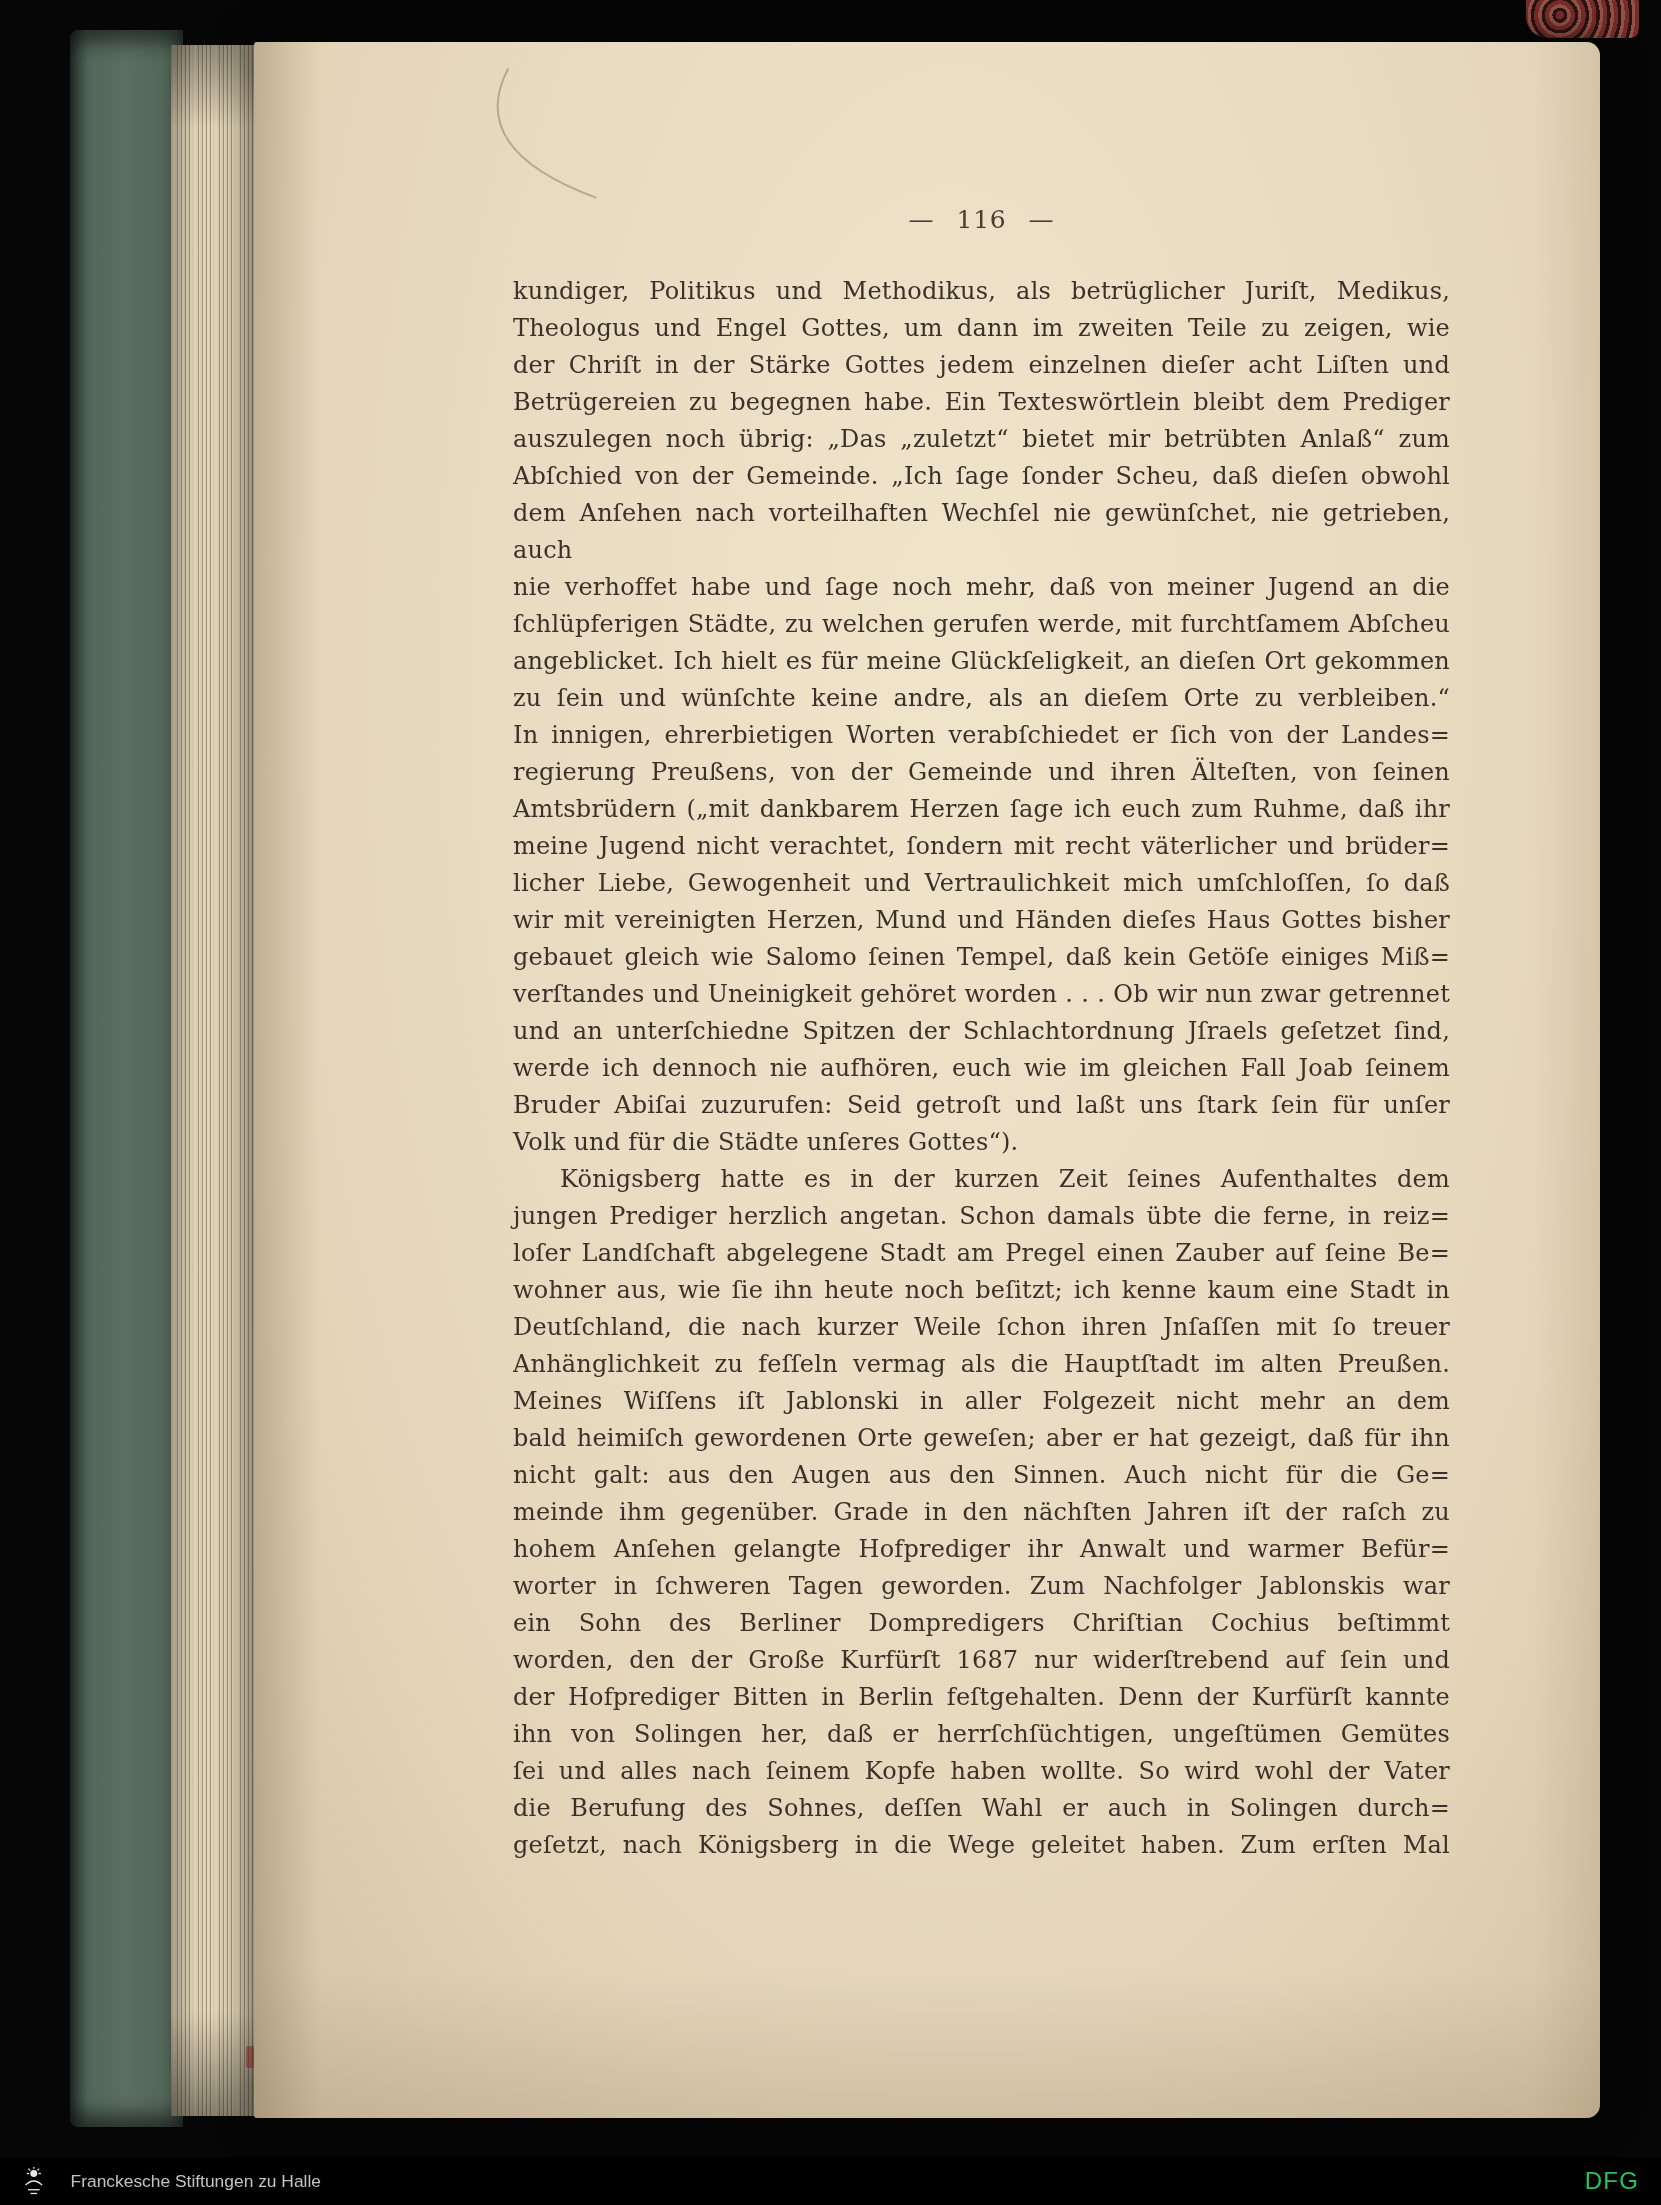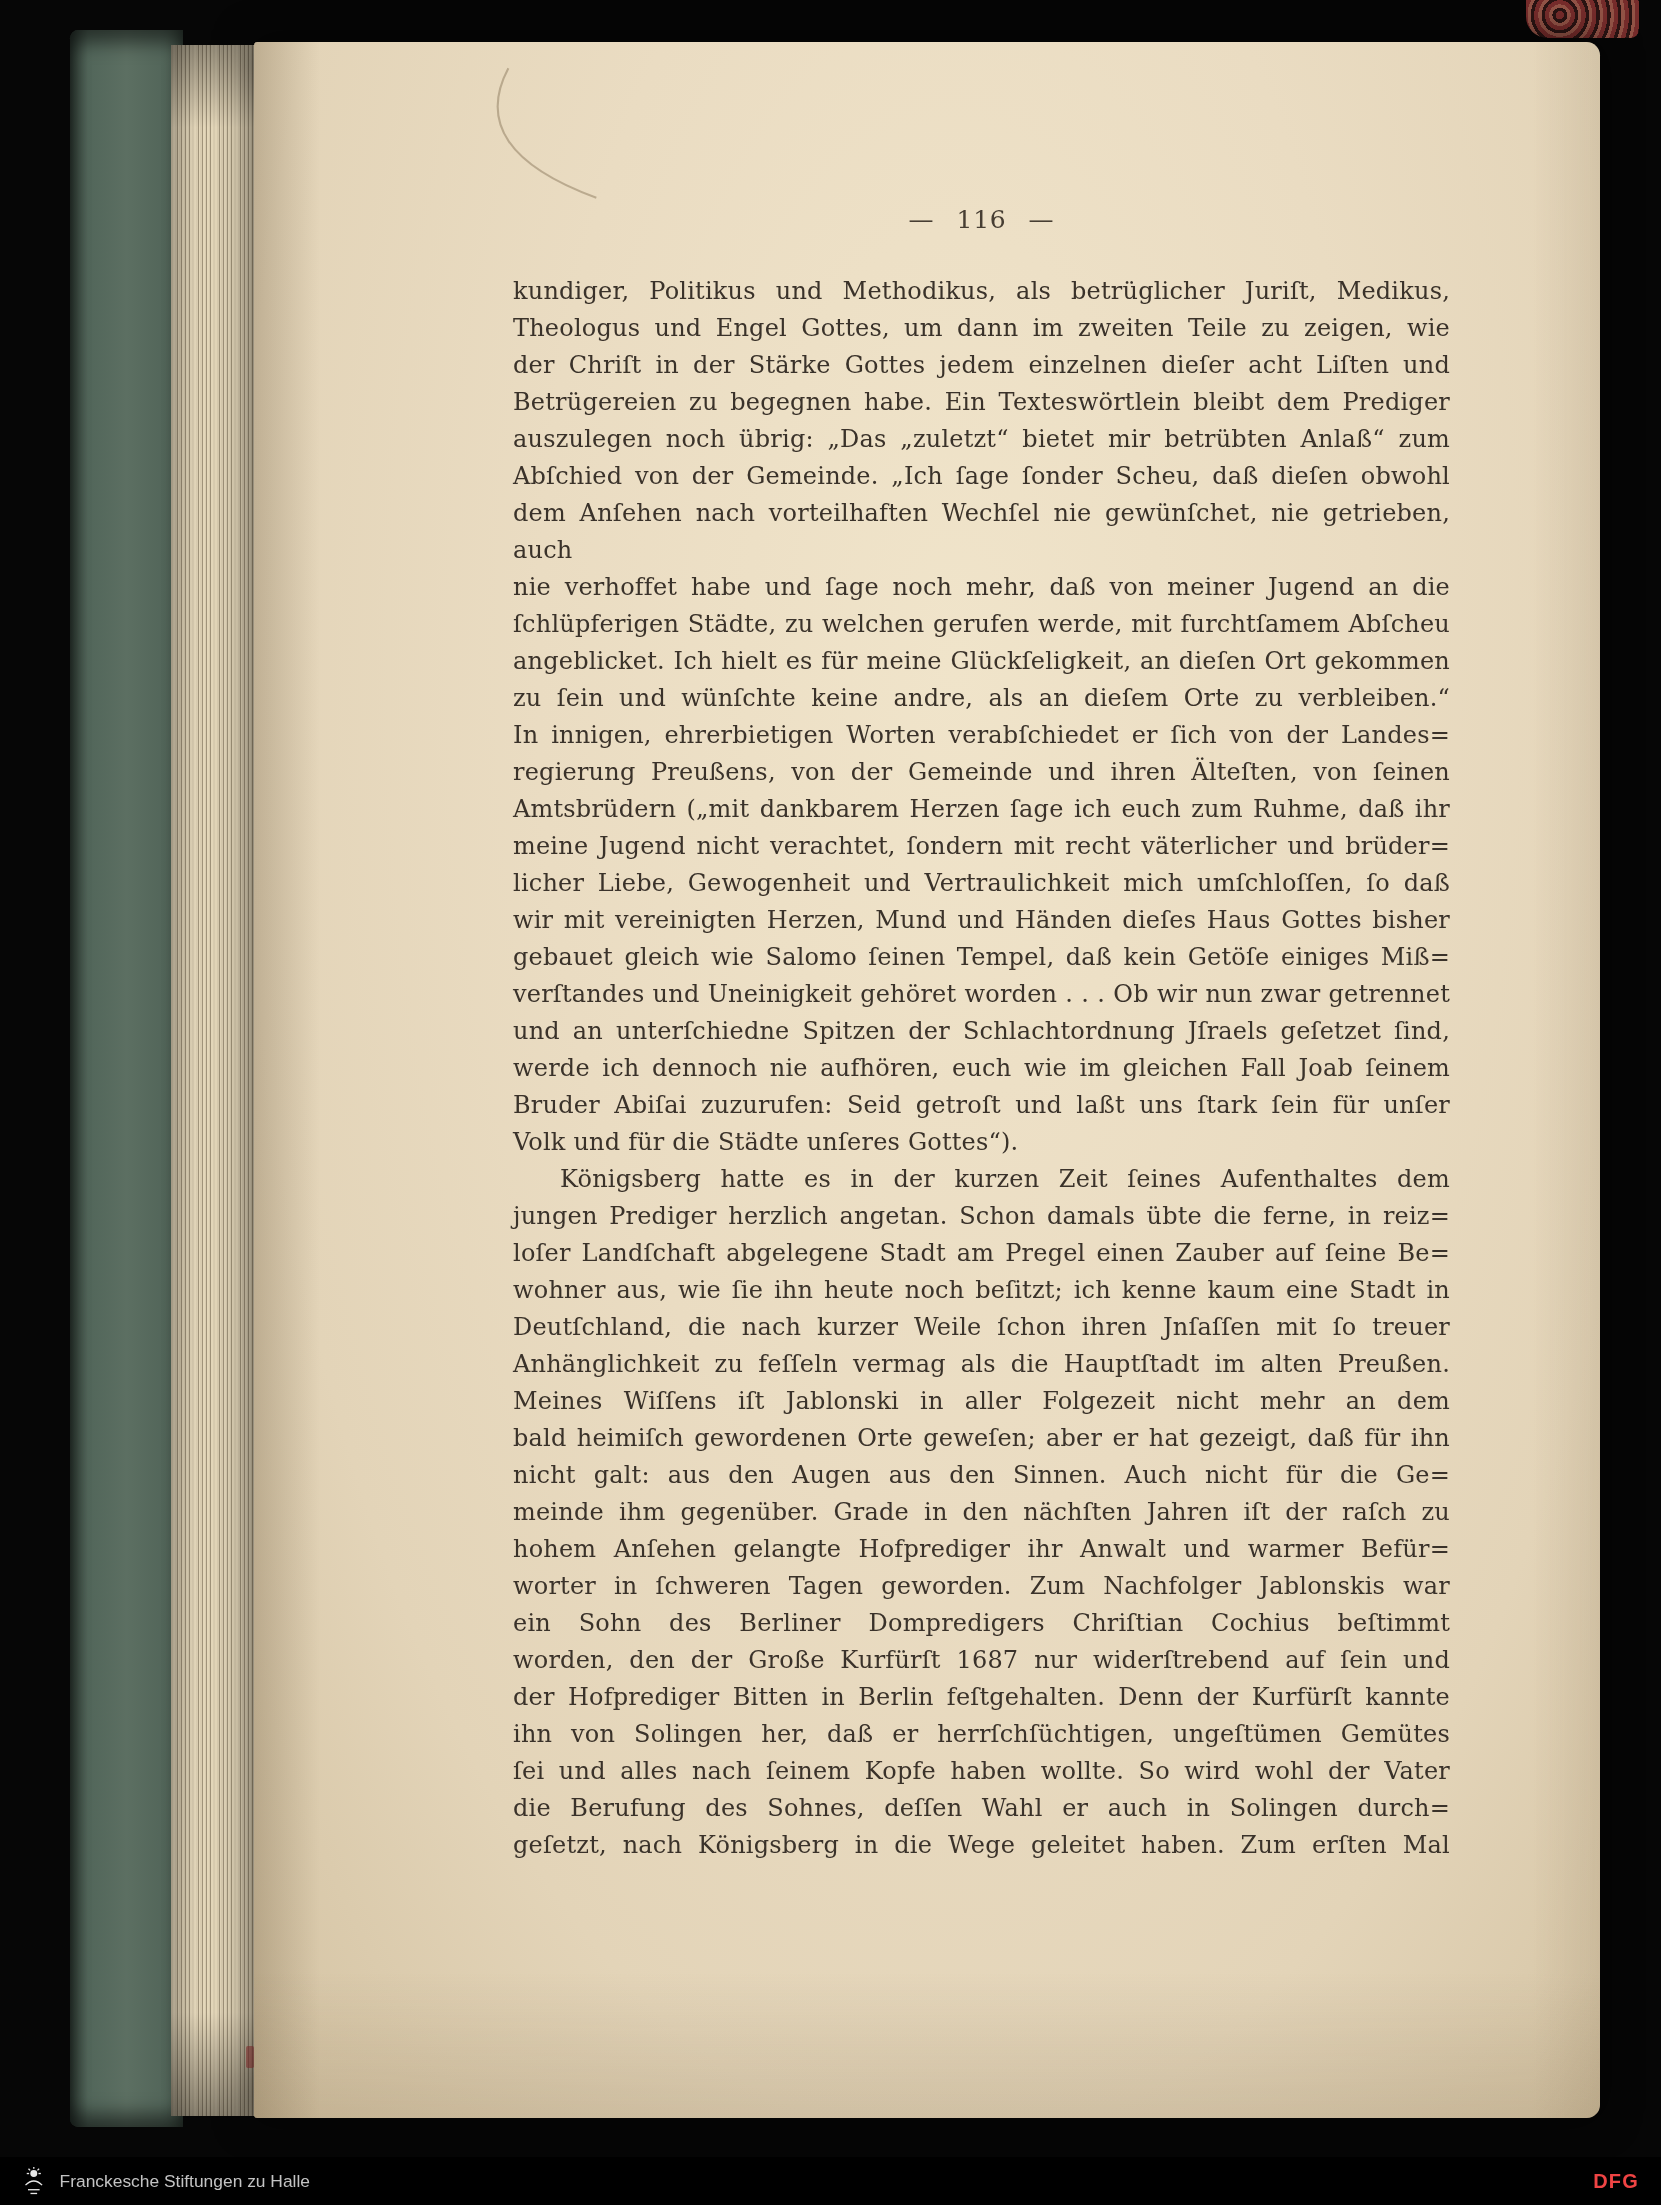--- a/index.html
+++ b/index.html
@@ -156,32 +156,32 @@
     background: #000;
     display: flex;
     align-items: center;
     justify-content: space-between;
     padding: 0 23px;
     box-sizing: border-box;
   }
   .footer-left {
     display: flex;
     align-items: center;
-    gap: 15px;
+    gap: 26px;
   }
   .provenance-label {
     color: #c3c3c3;
     font-family: "Liberation Sans", sans-serif;
     font-size: 17.4px;
   }
   .dfg-logo {
-    color: #ef4444;
+    color: #22c55e;
     font-family: "Liberation Sans", sans-serif;
-    font-weight: bold;
-    font-size: 20px;
+    font-weight: normal;
+    font-size: 24px;
     letter-spacing: 1.2px;
   }
 </style>
 </head>
 <body>
 
 <div class="scene">
 
   <div class="cover-left"></div>
 

